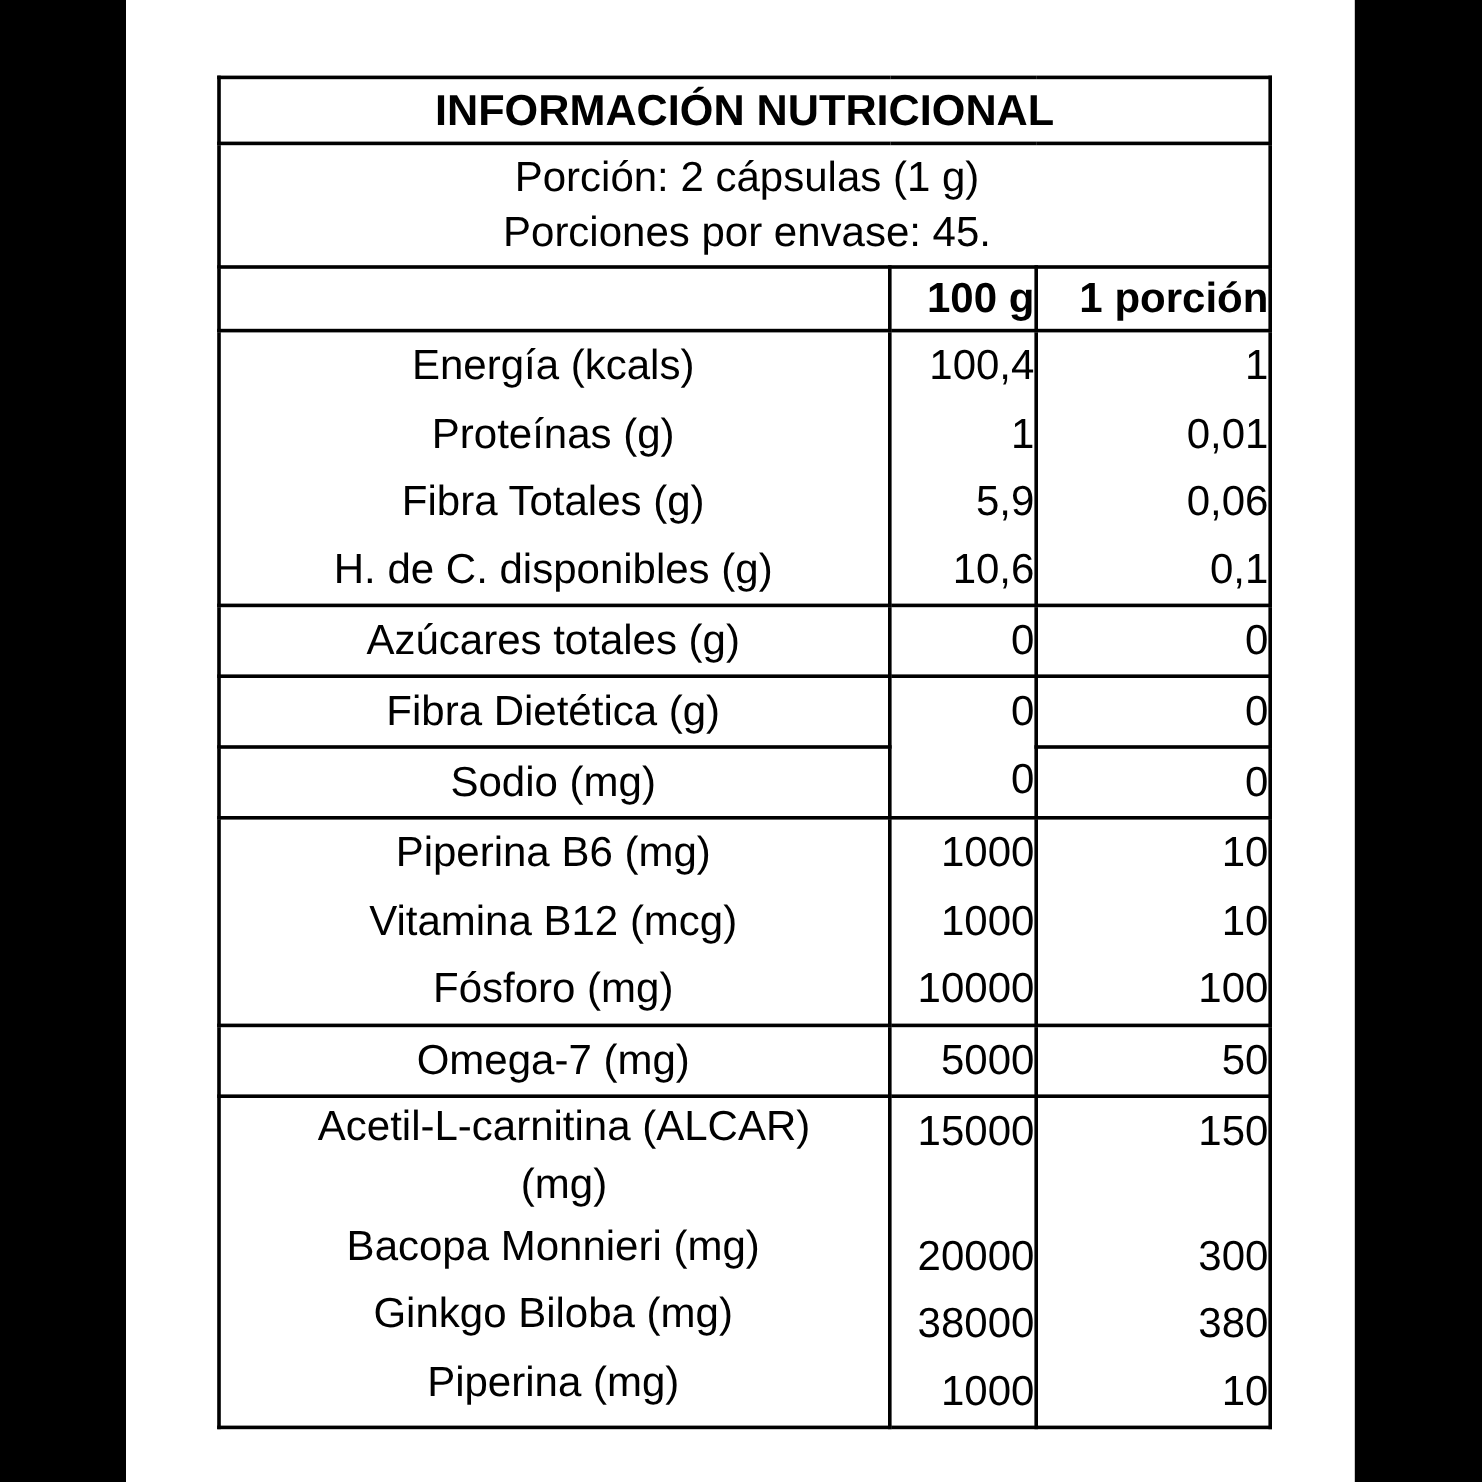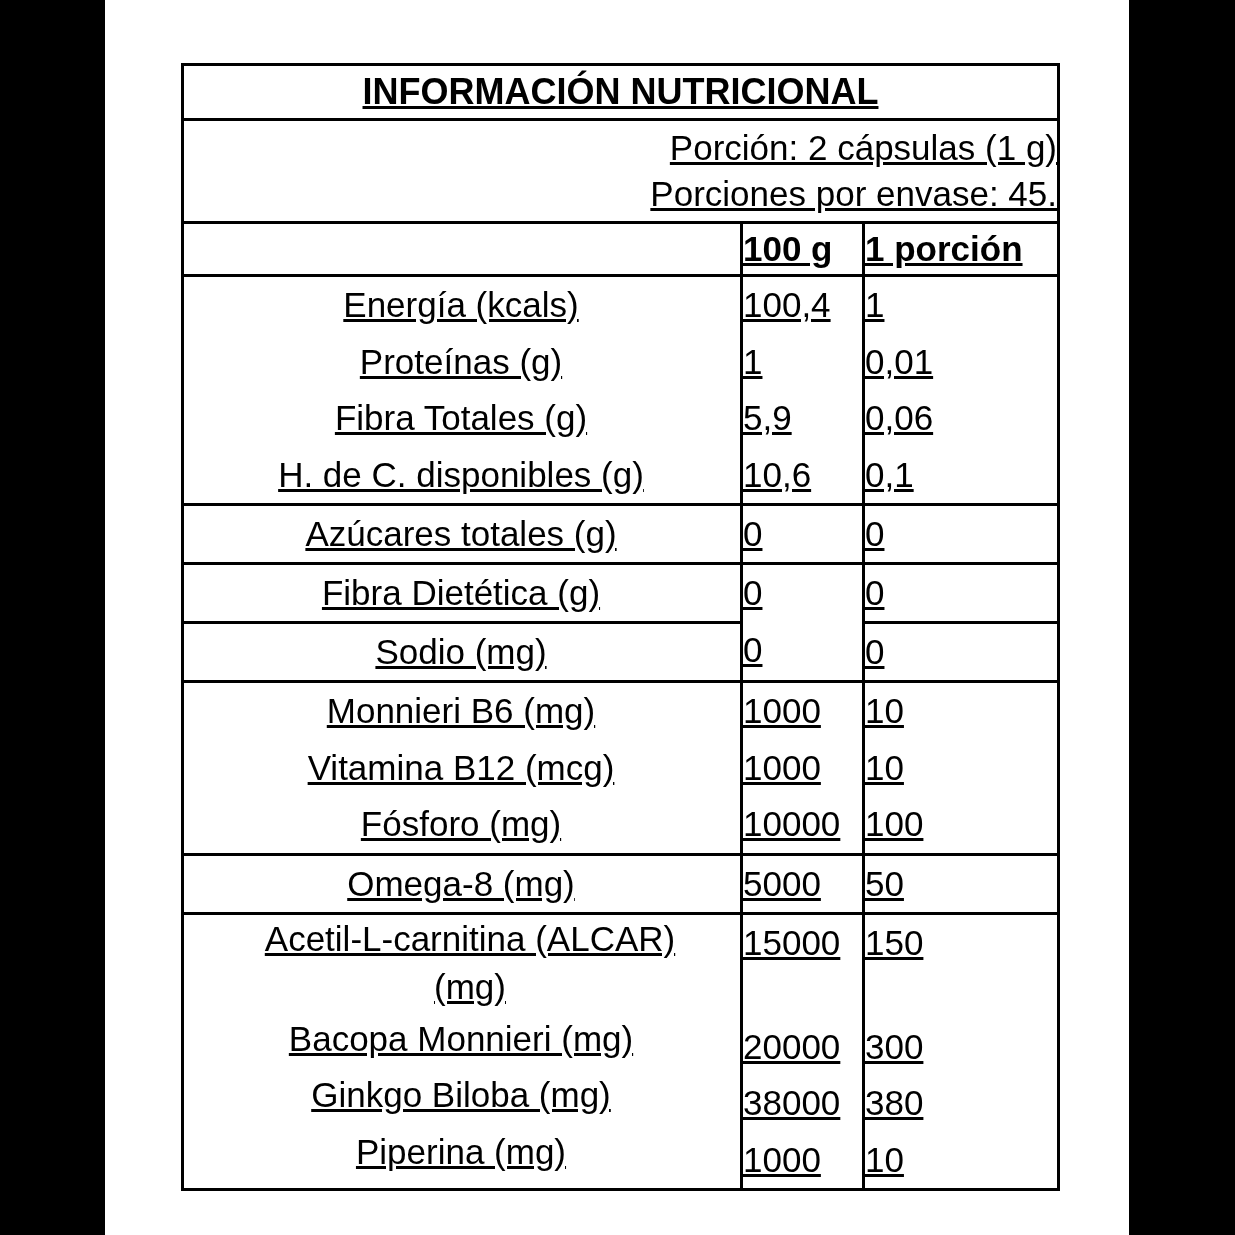--- a/index.html
+++ b/index.html
@@ -1,26 +1,26 @@
 <!DOCTYPE html>
 <html><head>
 <meta charset="utf-8">
 <style>
   html, body { margin:0; padding:0; }
   body { width:1235px; height:1235px; background:#ffffff; position:relative; overflow:hidden;
          font-family:"Liberation Sans", sans-serif; color:#000; }
   .bar-left { position:absolute; left:0; top:0; width:105px; height:1235px; background:#000; }
   .bar-right { position:absolute; left:1129px; top:0; width:106px; height:1235px; background:#000; }
   .label { position:absolute; left:181px; top:63px; width:876px; }
-  table { border-collapse:collapse; width:876px; table-layout:fixed;text-decoration:underline; }
+  table { border-collapse:collapse; width:876px; table-layout:fixed; }
   td { border:3px solid #000; padding:0; font-size:35px; line-height:56px; vertical-align:top; }
   td.name { text-align:center; padding-right:2px; }
-  td.v { text-align:left; }
+  td.v { text-align:right; }
   .title { font-weight:bold; text-align:center; font-size:36px; height:50px; line-height:52px; }
-  .serving { text-align:right; padding-left:4px; line-height:46px; padding-top:4px; padding-bottom:4px; }
+  .serving { text-align:center; padding-left:4px; line-height:46px; padding-top:4px; padding-bottom:4px; }
   .hdr { font-weight:bold; font-size:35px; line-height:50px; }
   .stack div { height:56.5px; }
   .wrap2 { line-height:48px;margin-left:18px; }
 </style>
 </head>
 <body>
 
 <div class="bar-left"></div>
 <div class="bar-right"></div>
 
@@ -82,38 +82,38 @@
     </td>
     <td class="v">0</td>
   </tr>
   <tr>
     <td class="name">Sodio (mg)</td>
     <td class="v">0</td>
   </tr>
 
   <tr>
     <td class="name stack">
-      <div>Monnieri B6 (mg)</div>
+      <div>Piperina B6 (mg)</div>
       <div>Vitamina B12 (mcg)</div>
       <div>Fósforo (mg)</div>
     </td>
     <td class="v stack">
       <div>1000</div>
       <div>1000</div>
       <div>10000</div>
     </td>
     <td class="v stack">
       <div>10</div>
       <div>10</div>
       <div>100</div>
     </td>
   </tr>
 
   <tr>
-    <td class="name">Omega-8 (mg)</td>
+    <td class="name">Omega-7 (mg)</td>
     <td class="v">5000</td>
     <td class="v">50</td>
   </tr>
 
   <tr>
     <td class="name">
       <div class="wrap2">
         <div>Acetil-L-carnitina (ALCAR)</div>
         <div>(mg)</div>
       </div>

